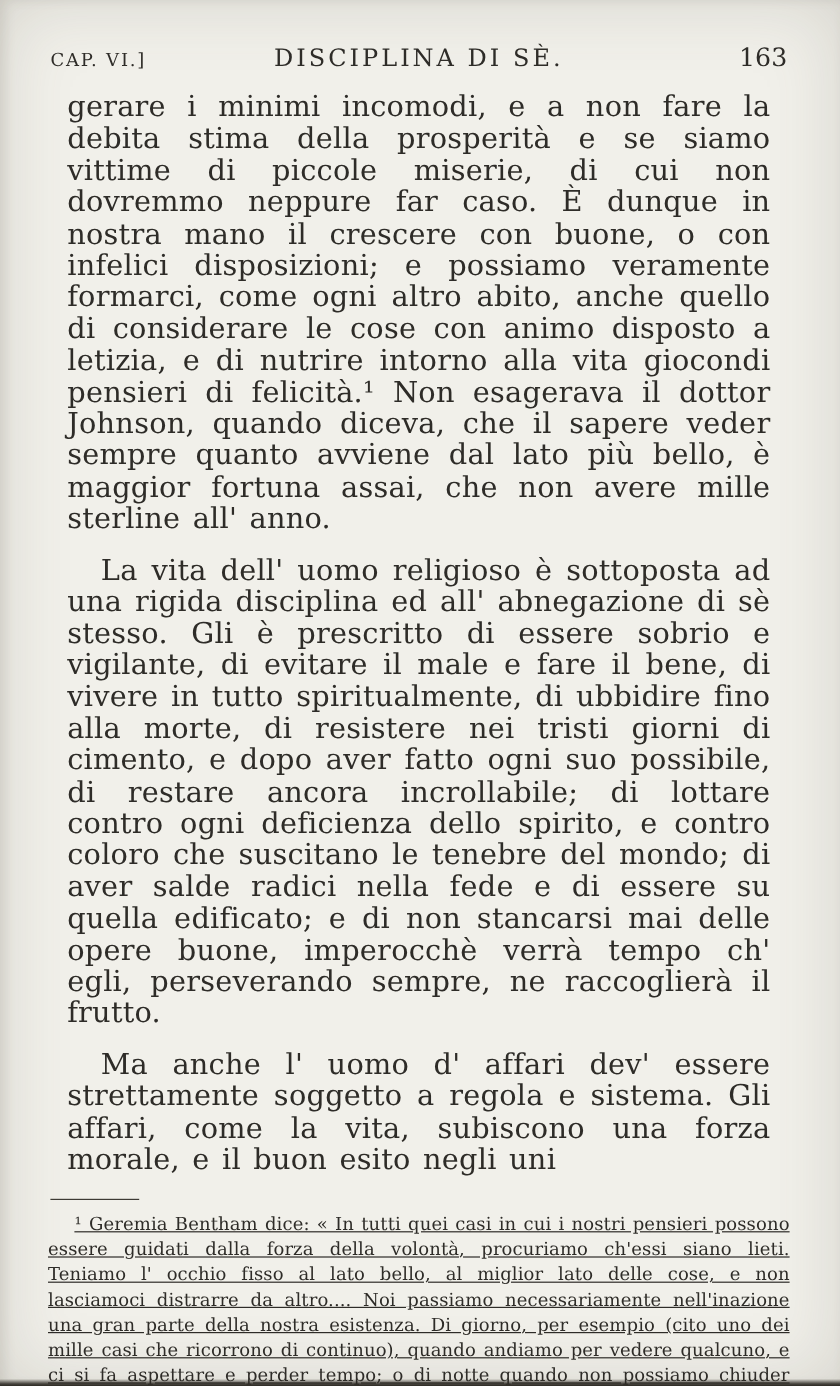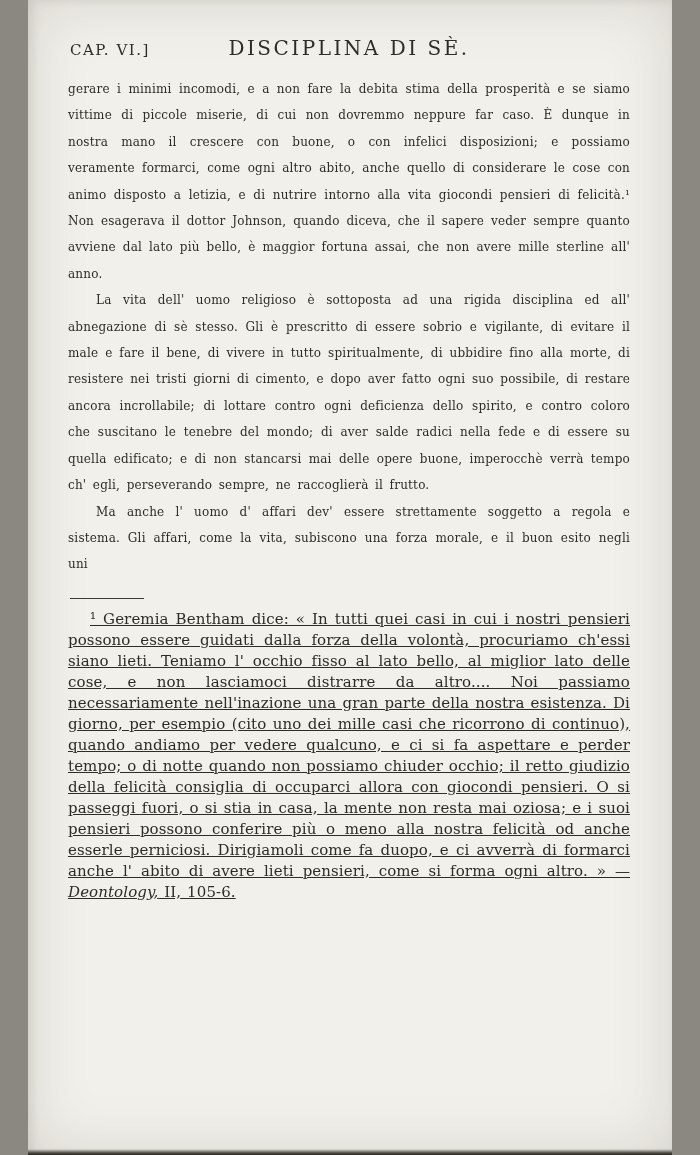--- a/index.html
+++ b/index.html
@@ -3,21 +3,21 @@
 <meta charset="utf-8">
 <style>
   html, body {
     margin: 0;
     padding: 0;
     background: #8a8880;
     font-family: "DejaVu Serif", "Liberation Serif", serif;
   }
   .page {
     position: relative;
-    width: 644px;
+    width: 700px;
     height: 1155px;
     margin: 0 auto;
     background: #f1f0ea;
     color: #2e2c28;
     box-sizing: border-box;
     padding: 36px 42px 0 40px;
     overflow: hidden;
     box-shadow: inset 0 0 60px rgba(90,85,70,0.18), inset 4px 0 10px rgba(80,75,60,0.12);
   }
   .header {
@@ -35,22 +35,22 @@
   .header .running-title {
     font-size: 20px;
     letter-spacing: 2.5px;
     text-align: center;
   }
   .header .page-number {
     font-size: 21px;
     text-align: right;
   }
   .body-text p {
-    margin: 0;
-    font-size: 12px;
+    margin: 16px;
+    font-size: 24px;
     line-height: 26.4px;
     text-align: justify;
     letter-spacing: 0.2px;
     word-spacing: 2.5px;
   }
   .body-text p.indent {
     text-indent: 28px;
   }
   .footnote-rule {
     width: 74px;
@@ -79,20 +79,21 @@
   }
 </style>
 </head>
 <body>
 
 <div class="page">
 
   <div class="header">
     <span class="chapter">CAP. VI.]</span>
     <span class="running-title">DISCIPLINA DI SÈ.</span>
+    <span class="page-number">163</span>
   </div>
 
   <div class="body-text">
     <p>gerare i minimi incomodi, e a non fare la debita stima della prosperità e se siamo vittime di piccole miserie, di cui non dovremmo neppure far caso. È dunque in nostra mano il crescere con buone, o con infelici disposizioni; e possiamo veramente formarci, come ogni altro abito, anche quello di considerare le cose con animo disposto a letizia, e di nutrire intorno alla vita giocondi pensieri di felicità.¹ Non esagerava il dottor Johnson, quando diceva, che il sapere veder sempre quanto avviene dal lato più bello, è maggior fortuna assai, che non avere mille sterline all' anno.</p>
     <p class="indent">La vita dell' uomo religioso è sottoposta ad una rigida disciplina ed all' abnegazione di sè stesso. Gli è prescritto di essere sobrio e vigilante, di evitare il male e fare il bene, di vivere in tutto spiritualmente, di ubbidire fino alla morte, di resistere nei tristi giorni di cimento, e dopo aver fatto ogni suo possibile, di restare ancora incrollabile; di lottare contro ogni deficienza dello spirito, e contro coloro che suscitano le tenebre del mondo; di aver salde radici nella fede e di essere su quella edificato; e di non stancarsi mai delle opere buone, imperocchè verrà tempo ch' egli, perseverando sempre, ne raccoglierà il frutto.</p>
     <p class="indent">Ma anche l' uomo d' affari dev' essere strettamente soggetto a regola e sistema. Gli affari, come la vita, subiscono una forza morale, e il buon esito negli uni</p>
   </div>
 
   <div class="footnote-rule"></div>
 

